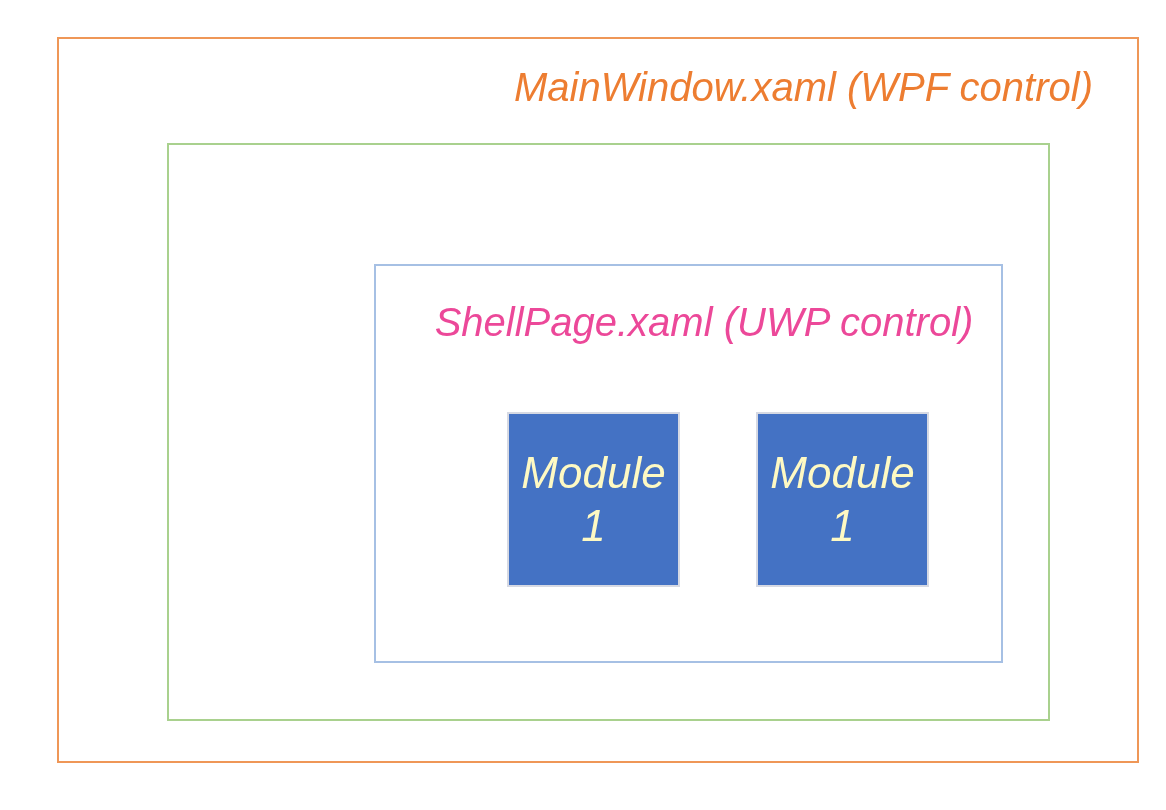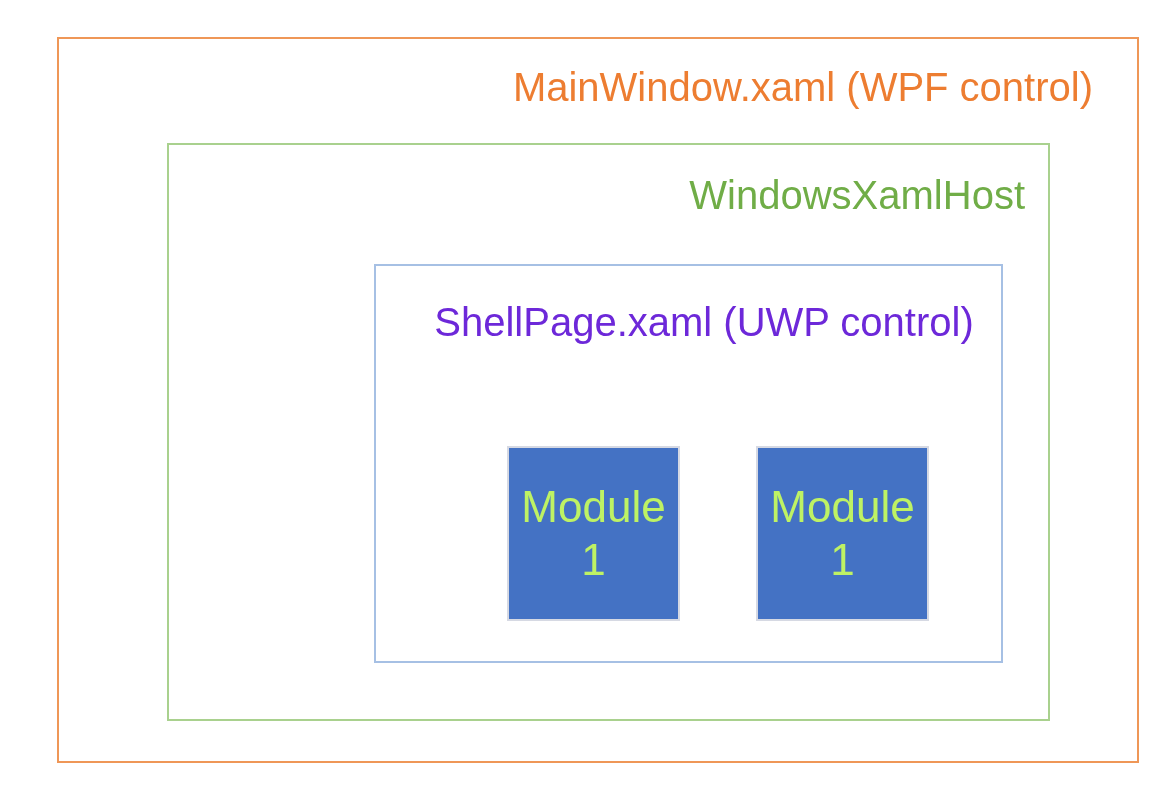--- a/index.html
+++ b/index.html
@@ -15,20 +15,21 @@
     background: #ffffff;
     overflow: hidden;
   }
   .box { position: absolute; box-sizing: border-box; background: transparent; }
 
   
   .outer {
     left: 57px; top: 37px;
     width: 1082px; height: 726px;
     border: 2px solid #EF9757;
+    font-style: italic;
   }
   .outer-label {
     position: absolute;
     top: 26px; right: 44px;
     font-size: 40px;
     color: #ED7D31;
     white-space: nowrap;
   }
 
   
@@ -49,55 +50,53 @@
   .shell {
     left: 205px; top: 119px;
     width: 629px; height: 399px;
     border: 2px solid #A6C0E4;
   }
   .shell-label {
     position: absolute;
     top: 34px; left: 0; right: 0;
     text-align: center;
     font-size: 40px;
-    color: #6d28d9;
+    color: #ec4899;
     white-space: nowrap;
     padding-left: 31px;
   }
 
   
   .module {
     position: absolute;
     top: 146px;
     width: 173px; height: 175px;
     box-sizing: border-box;
     background: #4472C4;
     border: 2px solid #D6D9E3;
-    color: #bef264;
+    color: #fef9c3;
     font-size: 44px;
     line-height: 1.2;
     display: flex;
     align-items: center;
     justify-content: center;
     text-align: center;
     padding: 0 6px;
-    margin-top: 34px;
   }
   .module-1 { left: 131px; }
   .module-2 { left: 380px; }
 </style>
 </head>
 <body>
 
 <div class="canvas">
   <div class="box outer">
     <div class="outer-label">MainWindow.xaml (WPF control)</div>
 
     <div class="box host">
-      <div class="host-label">WindowsXamlHost</div>
 
       <div class="box shell">
         <div class="shell-label">ShellPage.xaml (UWP control)</div>
 
         <div class="module module-1">Module 1</div>
 
         <div class="module module-2">Module 1</div>
       </div>
     </div>
   </div>

